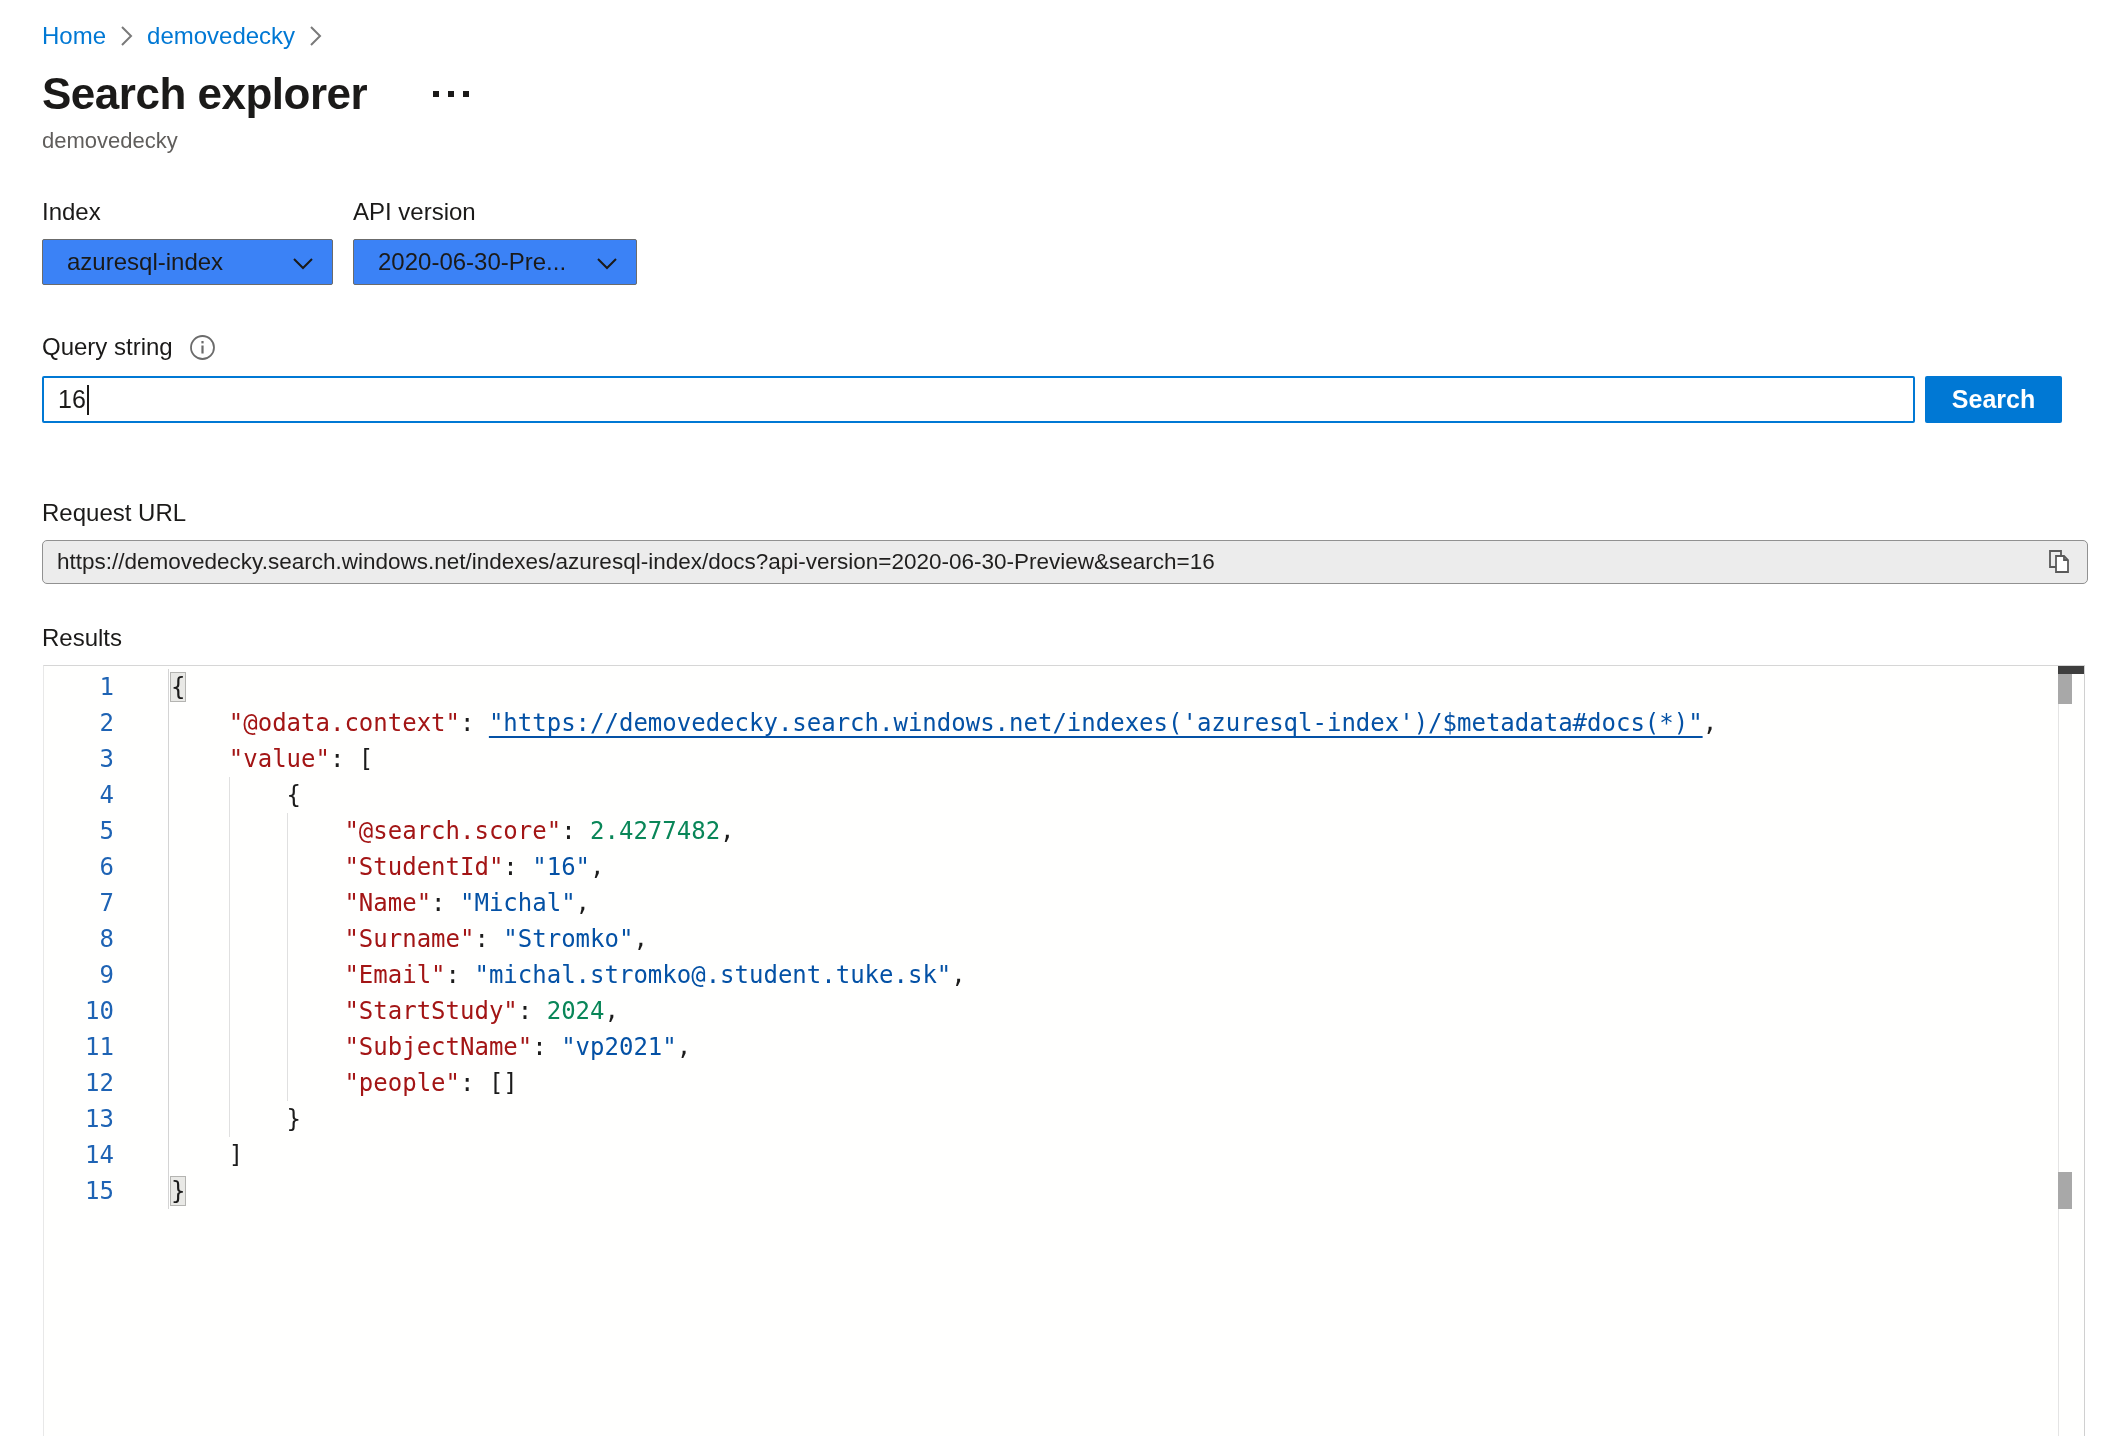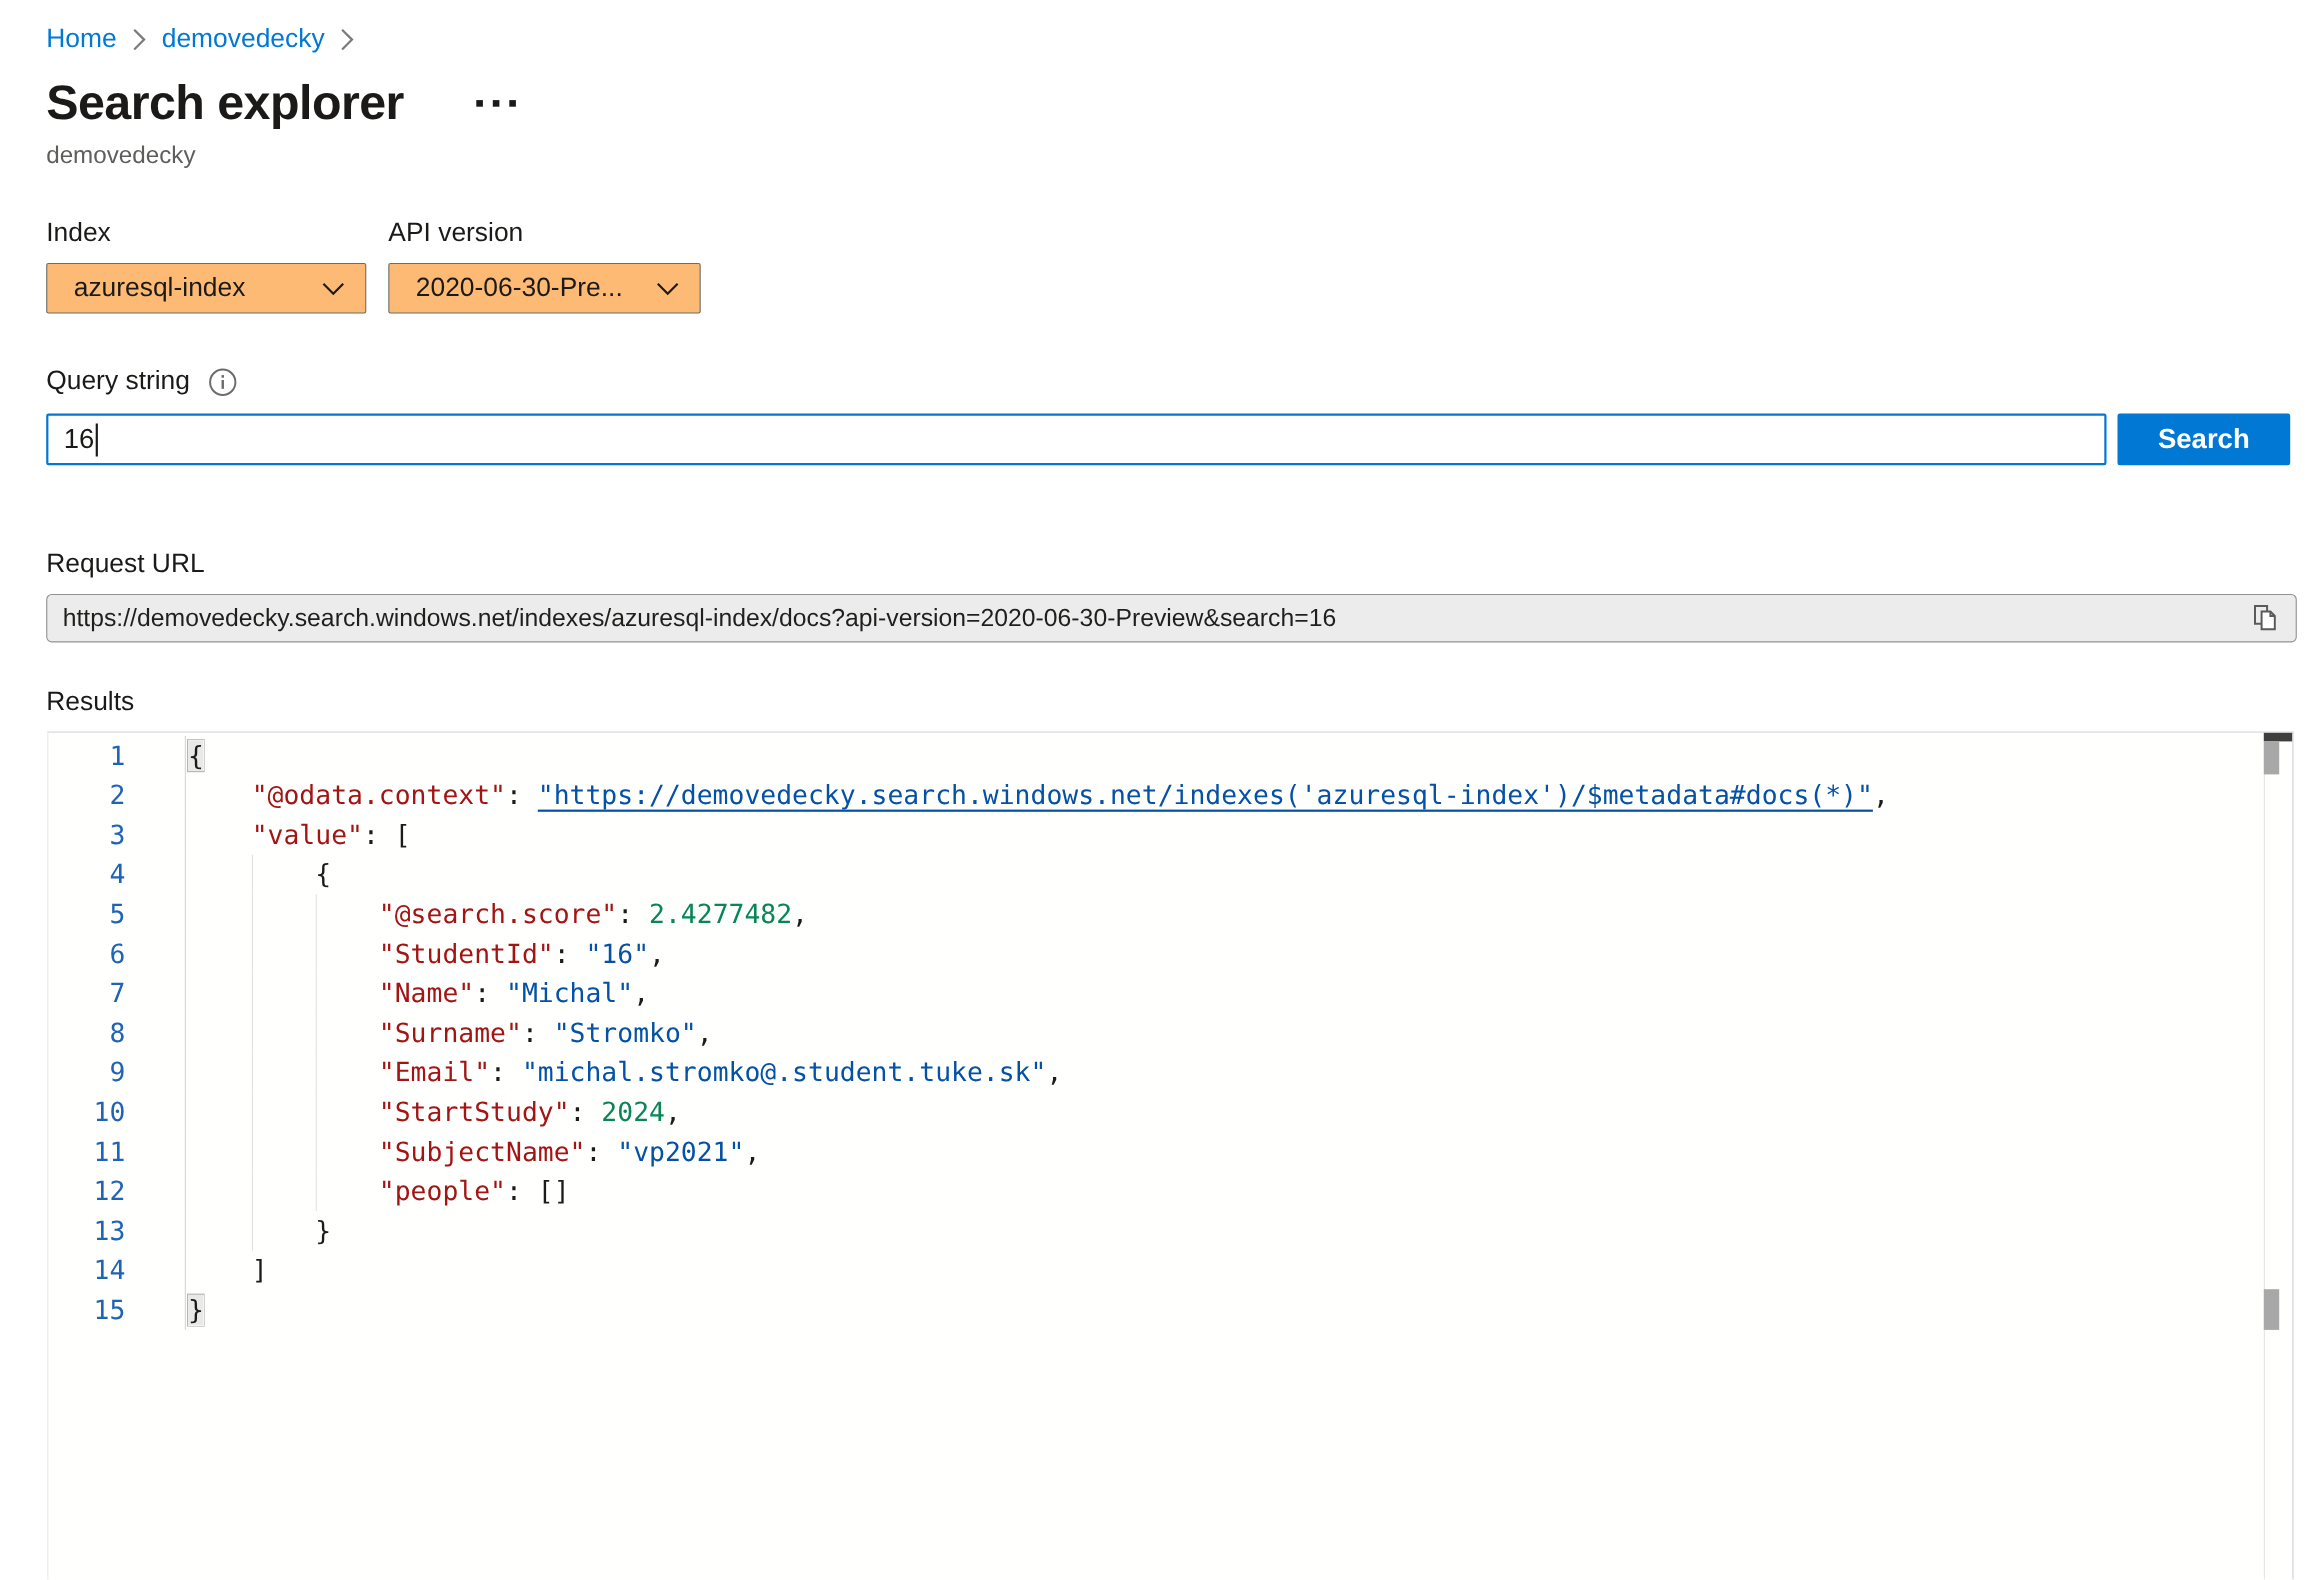--- a/index.html
+++ b/index.html
@@ -20,38 +20,38 @@
   .title-row { display:flex; align-items:center; margin-top:16px; }
   .page-title { font-size:44px; line-height:52px; font-weight:700; color:#1b1a19; letter-spacing:-0.5px; margin:0; }
   .more-btn { margin-left:62px; background:none; border:none; padding:8px 4px; cursor:pointer; display:flex; gap:9px; align-items:center; }
   .more-btn .dot { width:6px; height:6px; background:#1b1a19; display:block; }
   .subtitle { font-size:22px; color:#605e5c; margin-top:8px; }
 
   
   .controls-row { display:flex; gap:20px; margin-top:44px; }
   .field-label { font-size:24px; color:#1b1a19; margin-bottom:13px; }
   .select-box {
-    height:46px; border:1.5px solid #6b6b6b; border-radius:2px; background:#fdba74;
+    height:46px; border:1.5px solid #6b6b6b; border-radius:2px; background:#3b82f6;
     display:flex; align-items:center; justify-content:space-between;
     padding:0 18px 0 24px; font-size:24px; cursor:pointer;
   }
   .select-box.w-index { width:291px; }
   .select-box.w-api { width:284px; }
   .chev { flex:0 0 auto; margin-left:14px; }
 
   
   .query-label-row { display:flex; align-items:center; gap:16px; margin-top:46px; height:32px; }
   .query-row { display:flex; align-items:stretch; margin-top:13px; }
   .querybox {
     width:1873px; height:47px; border:2.5px solid #0078d4; border-radius:2px;
     display:flex; align-items:center; padding-left:14px; font-size:25px; background:#fff; cursor:text;
   }
   .caret { display:inline-block; width:2px; height:30px; background:#1b1a19; margin-left:1px; }
   .search-btn {
-    margin-left:10px; width:157px; height:47px; border:none; border-radius:2px;
+    margin-left:10px; width:137px; height:47px; border:none; border-radius:2px;
     background:#0078d4; color:#fff; font-size:25px; font-weight:700; cursor:pointer;
     font-family:"Liberation Sans", sans-serif;
   }
 
   
   .request-section { margin-top:76px; }
   .url-field {
     margin-top:13px; width:2046px; height:44px; background:#ececec;
     border:1.5px solid #919191; border-radius:5px;
     display:flex; align-items:center; padding:0 12px 0 14px;

